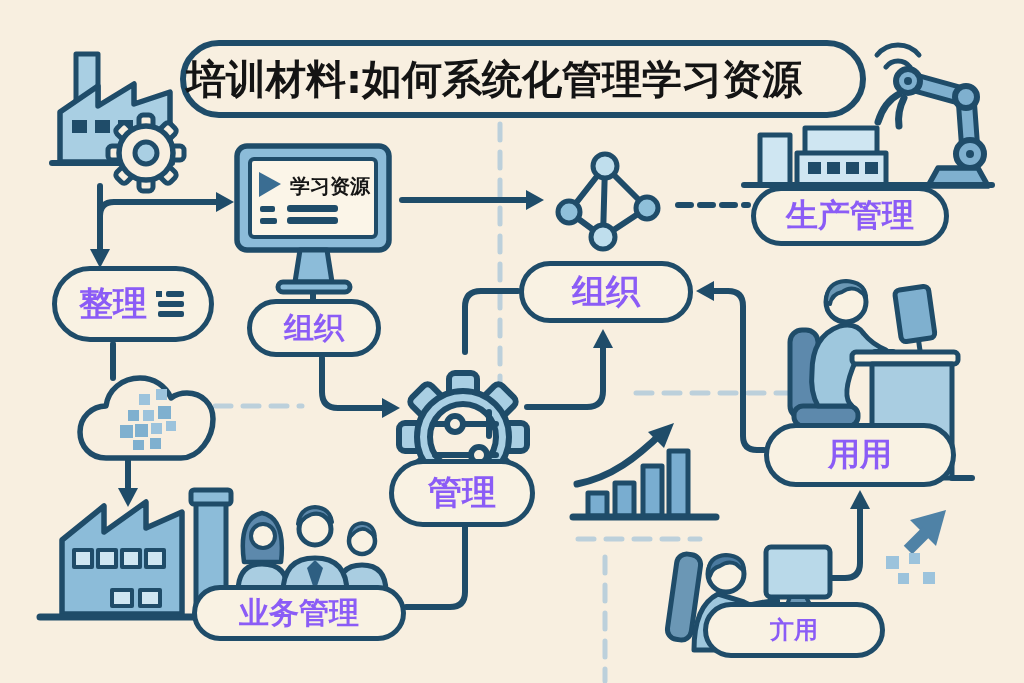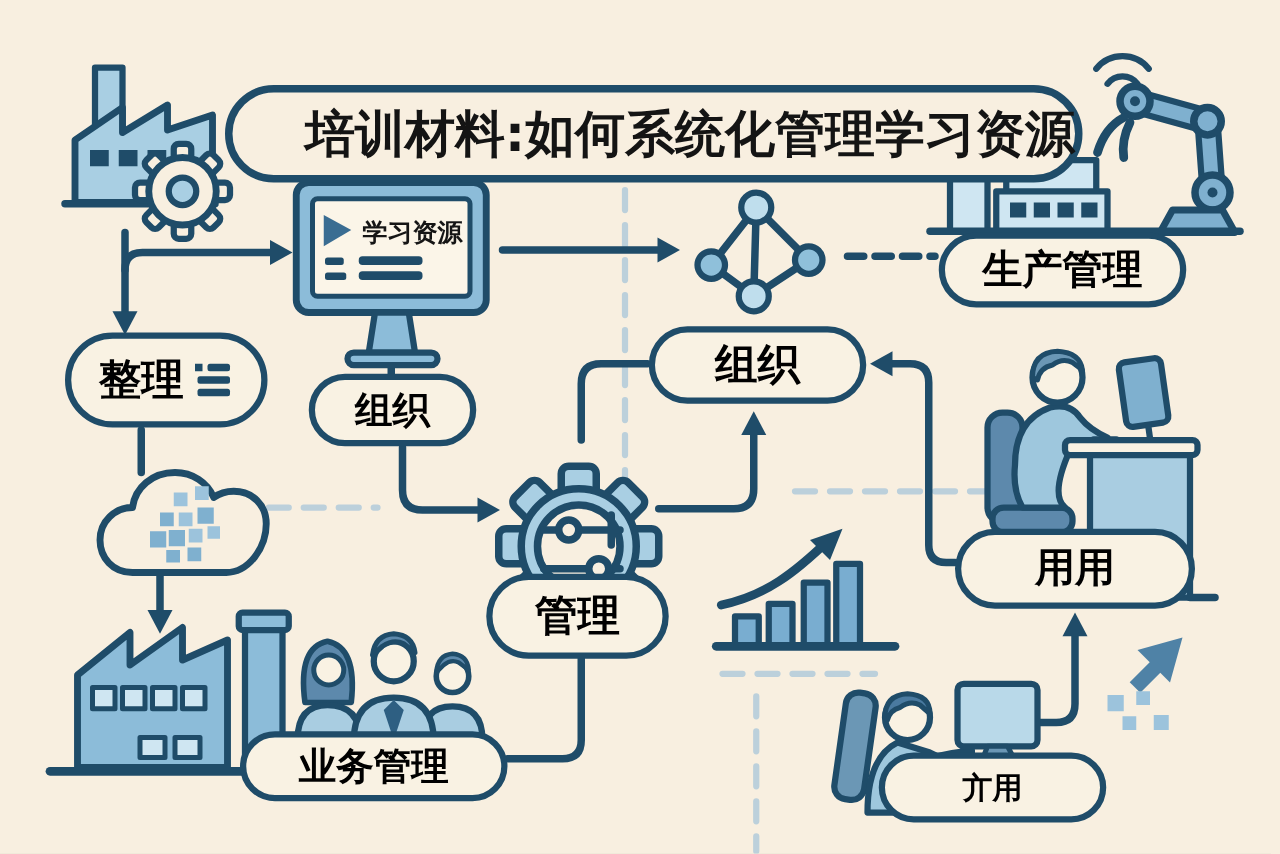--- a/index.html
+++ b/index.html
@@ -5,28 +5,28 @@
   html,body{margin:0;padding:0;background:#e8e2d4;}
   .stage{
     position:relative;width:1024px;height:683px;overflow:hidden;
     background:#f8efe0;font-family:"DejaVu Sans",sans-serif;
   }
   .stage svg.scene{position:absolute;left:0;top:0;z-index:1;}
   .pill{
     position:absolute;z-index:3;box-sizing:border-box;
     display:flex;align-items:center;justify-content:center;gap:8px;
     background:#f9f2e3;border:5px solid #1f4c69;border-radius:999px;
-    font-weight:800;color:#000000;white-space:nowrap;
+    font-weight:800;color:#8b5cf6;white-space:nowrap;
   }
   .title-banner{
     position:absolute;z-index:3;box-sizing:border-box;
     left:180px;top:40px;width:686px;height:78px;
-    display:flex;align-items:center;justify-content:flex-end;
+    display:flex;align-items:center;justify-content:flex-start;
     background:#f8efe0;border:6px solid #1f4c69;border-radius:40px;
-    font-weight:800;color:#141414;font-size:40px;letter-spacing:0px;white-space:nowrap;margin-top:28px;
+    font-weight:800;color:#141414;font-size:40px;letter-spacing:0px;white-space:nowrap;
   }
   .p-zhengli{left:52px;top:266px;width:162px;height:76px;font-size:34px;}
   .p-zuzhi-left{left:247px;top:299px;width:134px;height:58px;font-size:30px;}
   .p-zuzhi-center{left:519px;top:261px;width:174px;height:62px;font-size:34px;}
   .p-guanli{left:389px;top:459px;width:146px;height:68px;font-size:34px;}
   .p-yewu{left:192px;top:585px;width:214px;height:56px;font-size:30px;}
   .p-shengchan{left:751px;top:186px;width:198px;height:60px;font-size:32px;}
   .p-yongyong{left:764px;top:423px;width:192px;height:64px;font-size:32px;}
   .p-fangyong{left:703px;top:602px;width:182px;height:56px;font-size:24px;}
 </style>

